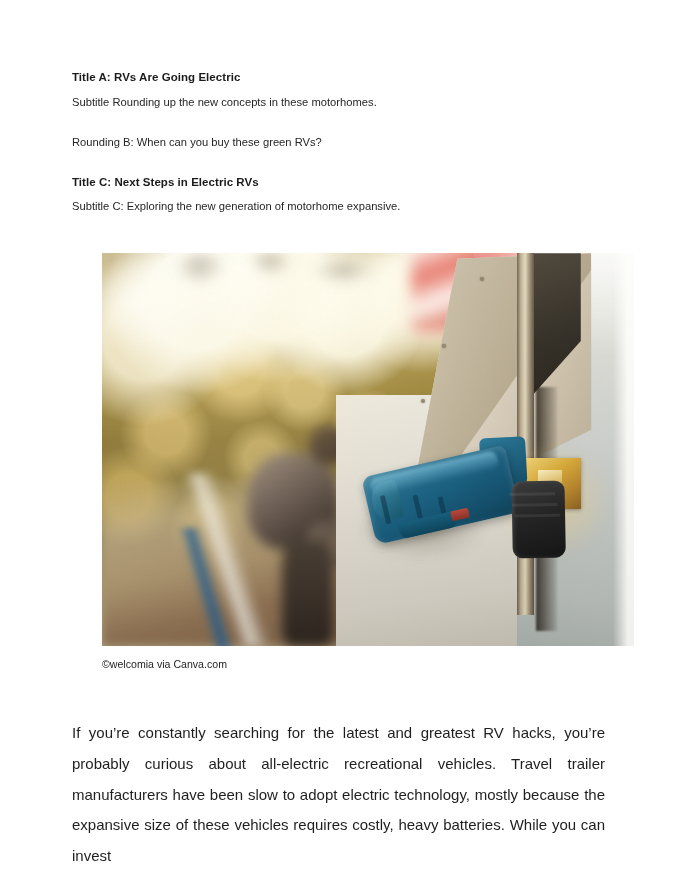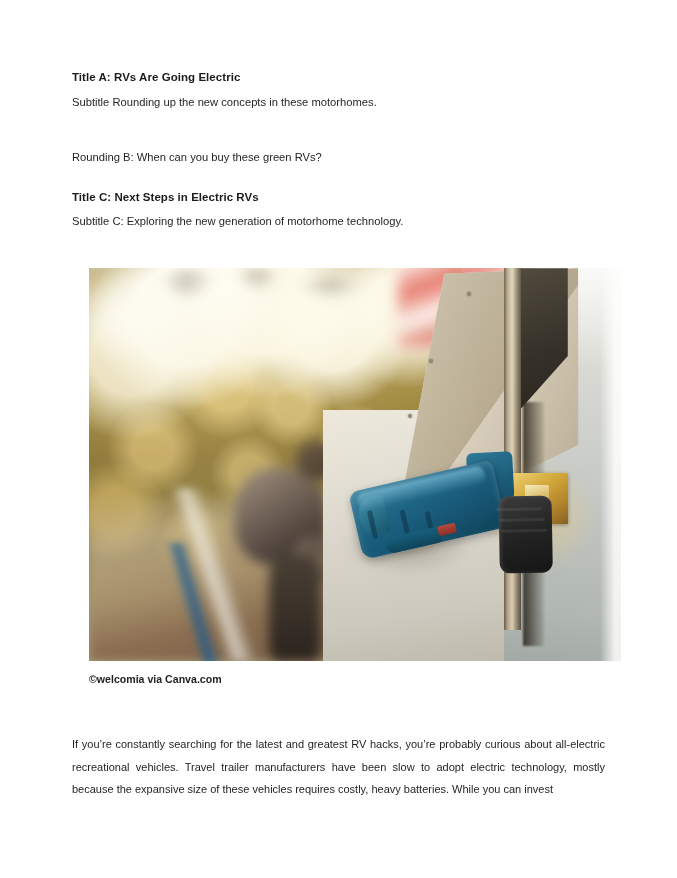--- a/index.html
+++ b/index.html
@@ -26,43 +26,42 @@
     position: absolute;
     left: 72px;
     top: 70px;
     width: 533px;
   }
 
   
   .title-block {
     margin-bottom: 25px;
   }
-  .title-block:nth-of-type(1) { margin-bottom: 40px; }
+  .title-block:nth-of-type(1) { margin-bottom: 25px; }
 
   .doc-title {
     font-size: 11.5px;
     font-weight: bold;
     color: #1b1b1b;
     line-height: 1.35;
     letter-spacing: 0.05px;
     margin: 0 0 9px 0;
   }
   .doc-subtitle {
     font-size: 11.2px;
     font-weight: normal;
     color: #262626;
     line-height: 1.35;
     margin: 0;
   }
 
   
   .figure {
-    margin: 3px;
+    margin: 16px;
     padding: 14px;
-    font-weight: bold;
   }
   .photo {
     position: relative;
     width: 532px;
     height: 393px;
     overflow: hidden;
     background: #8a7a4e;
   }
 
   
@@ -503,21 +502,21 @@
   .caption {
     font-size: 10.6px;
     color: #242424;
     margin: 12px 0 0 0;
     line-height: 1.3;
   }
 
   
   .body-copy {
     margin: 32px 0 0 0;
-    font-size: 11px;
+    font-size: 15px;
     color: #1f1f1f;
     line-height: 2.05;
     text-align: justify;
     text-justify: inter-word;
   }
 </style>
 </head>
 <body>
 
 <div class="page">
@@ -527,21 +526,21 @@
       <h2 class="doc-title">Title A: RVs Are Going Electric</h2>
       <p class="doc-subtitle">Subtitle Rounding up the new concepts in these motorhomes.</p>
     </section>
 
     <section class="title-block">
       <p class="doc-subtitle">Rounding B: When can you buy these green RVs?</p>
     </section>
 
     <section class="title-block">
       <h2 class="doc-title">Title C: Next Steps in Electric RVs</h2>
-      <p class="doc-subtitle">Subtitle C: Exploring the new generation of motorhome technology.</p>
+      <p class="doc-subtitle">Subtitle C: Exploring the new generation of motorhome expansive.</p>
     </section>
 
     <figure class="figure">
       <div class="photo" aria-label="Blue electric vehicle charging connector plugged into the side of a recreational vehicle, with warm golden bokeh and a blurred person in the background">
         <div class="bokeh-base"></div>
         <div class="branches"></div>
         <div class="bokeh-top"></div>
         <div class="ground"></div>
         <div class="path-line"></div>
         <div class="blue-stripe"></div>

